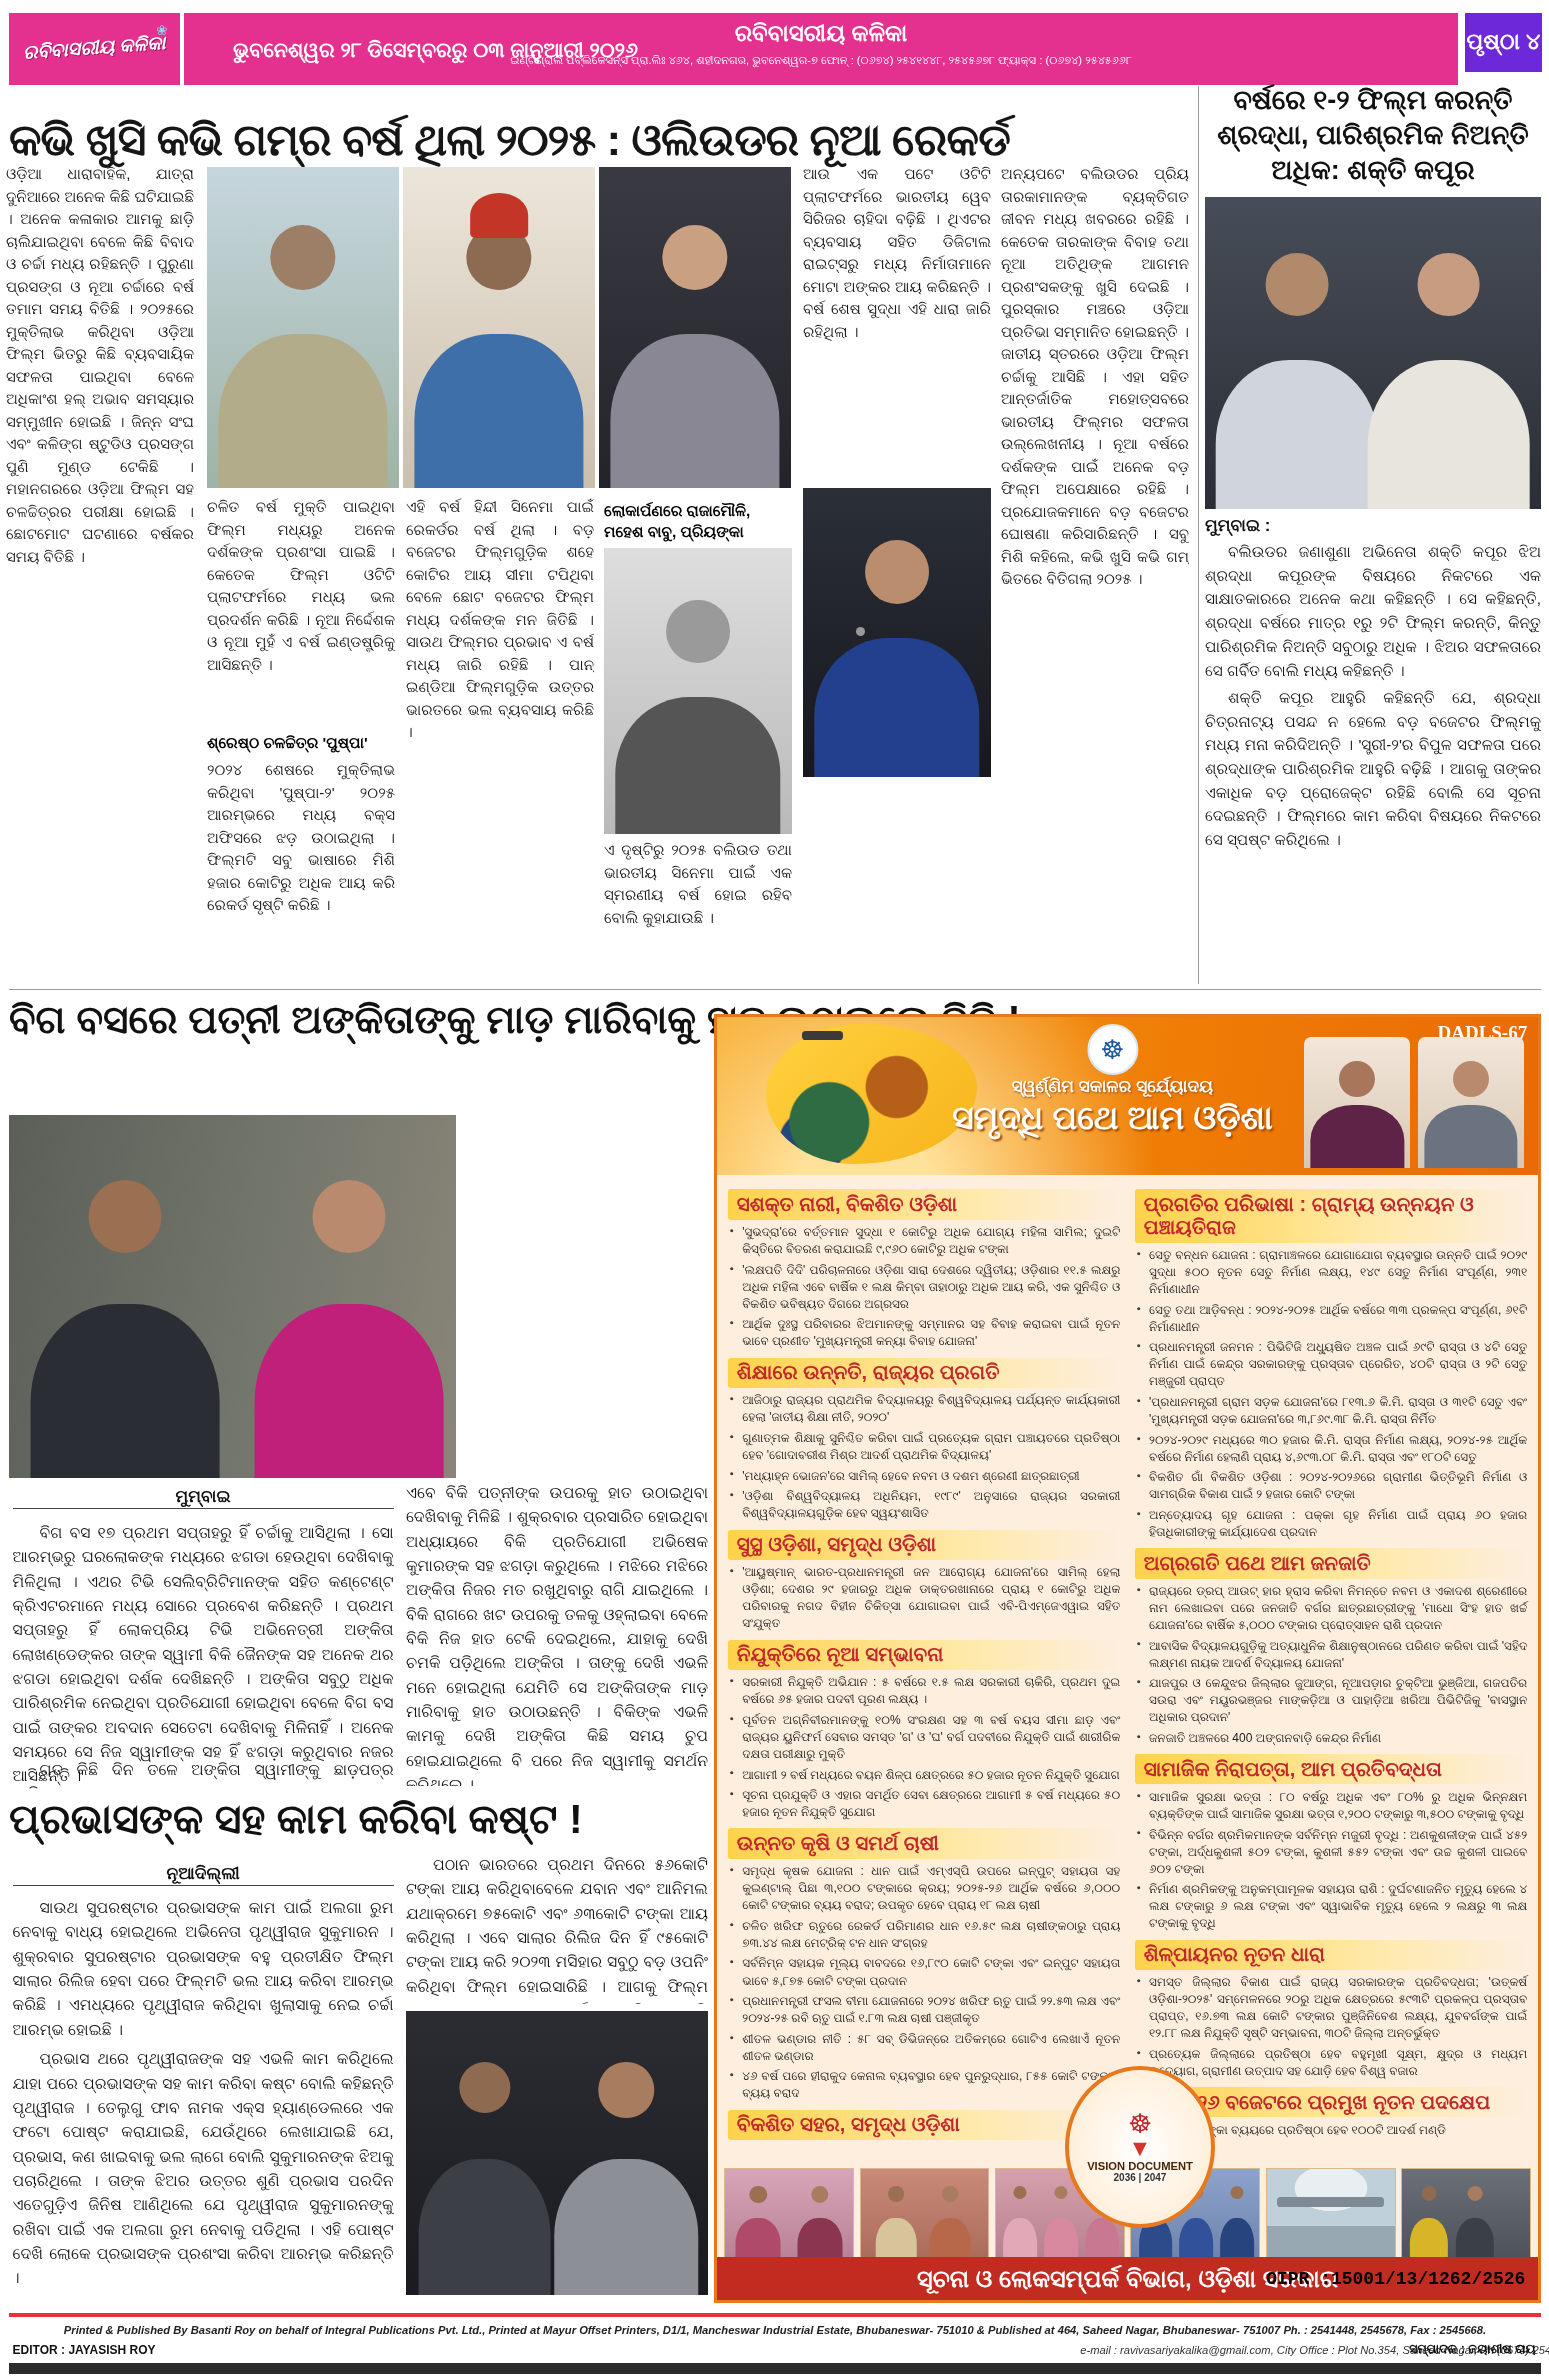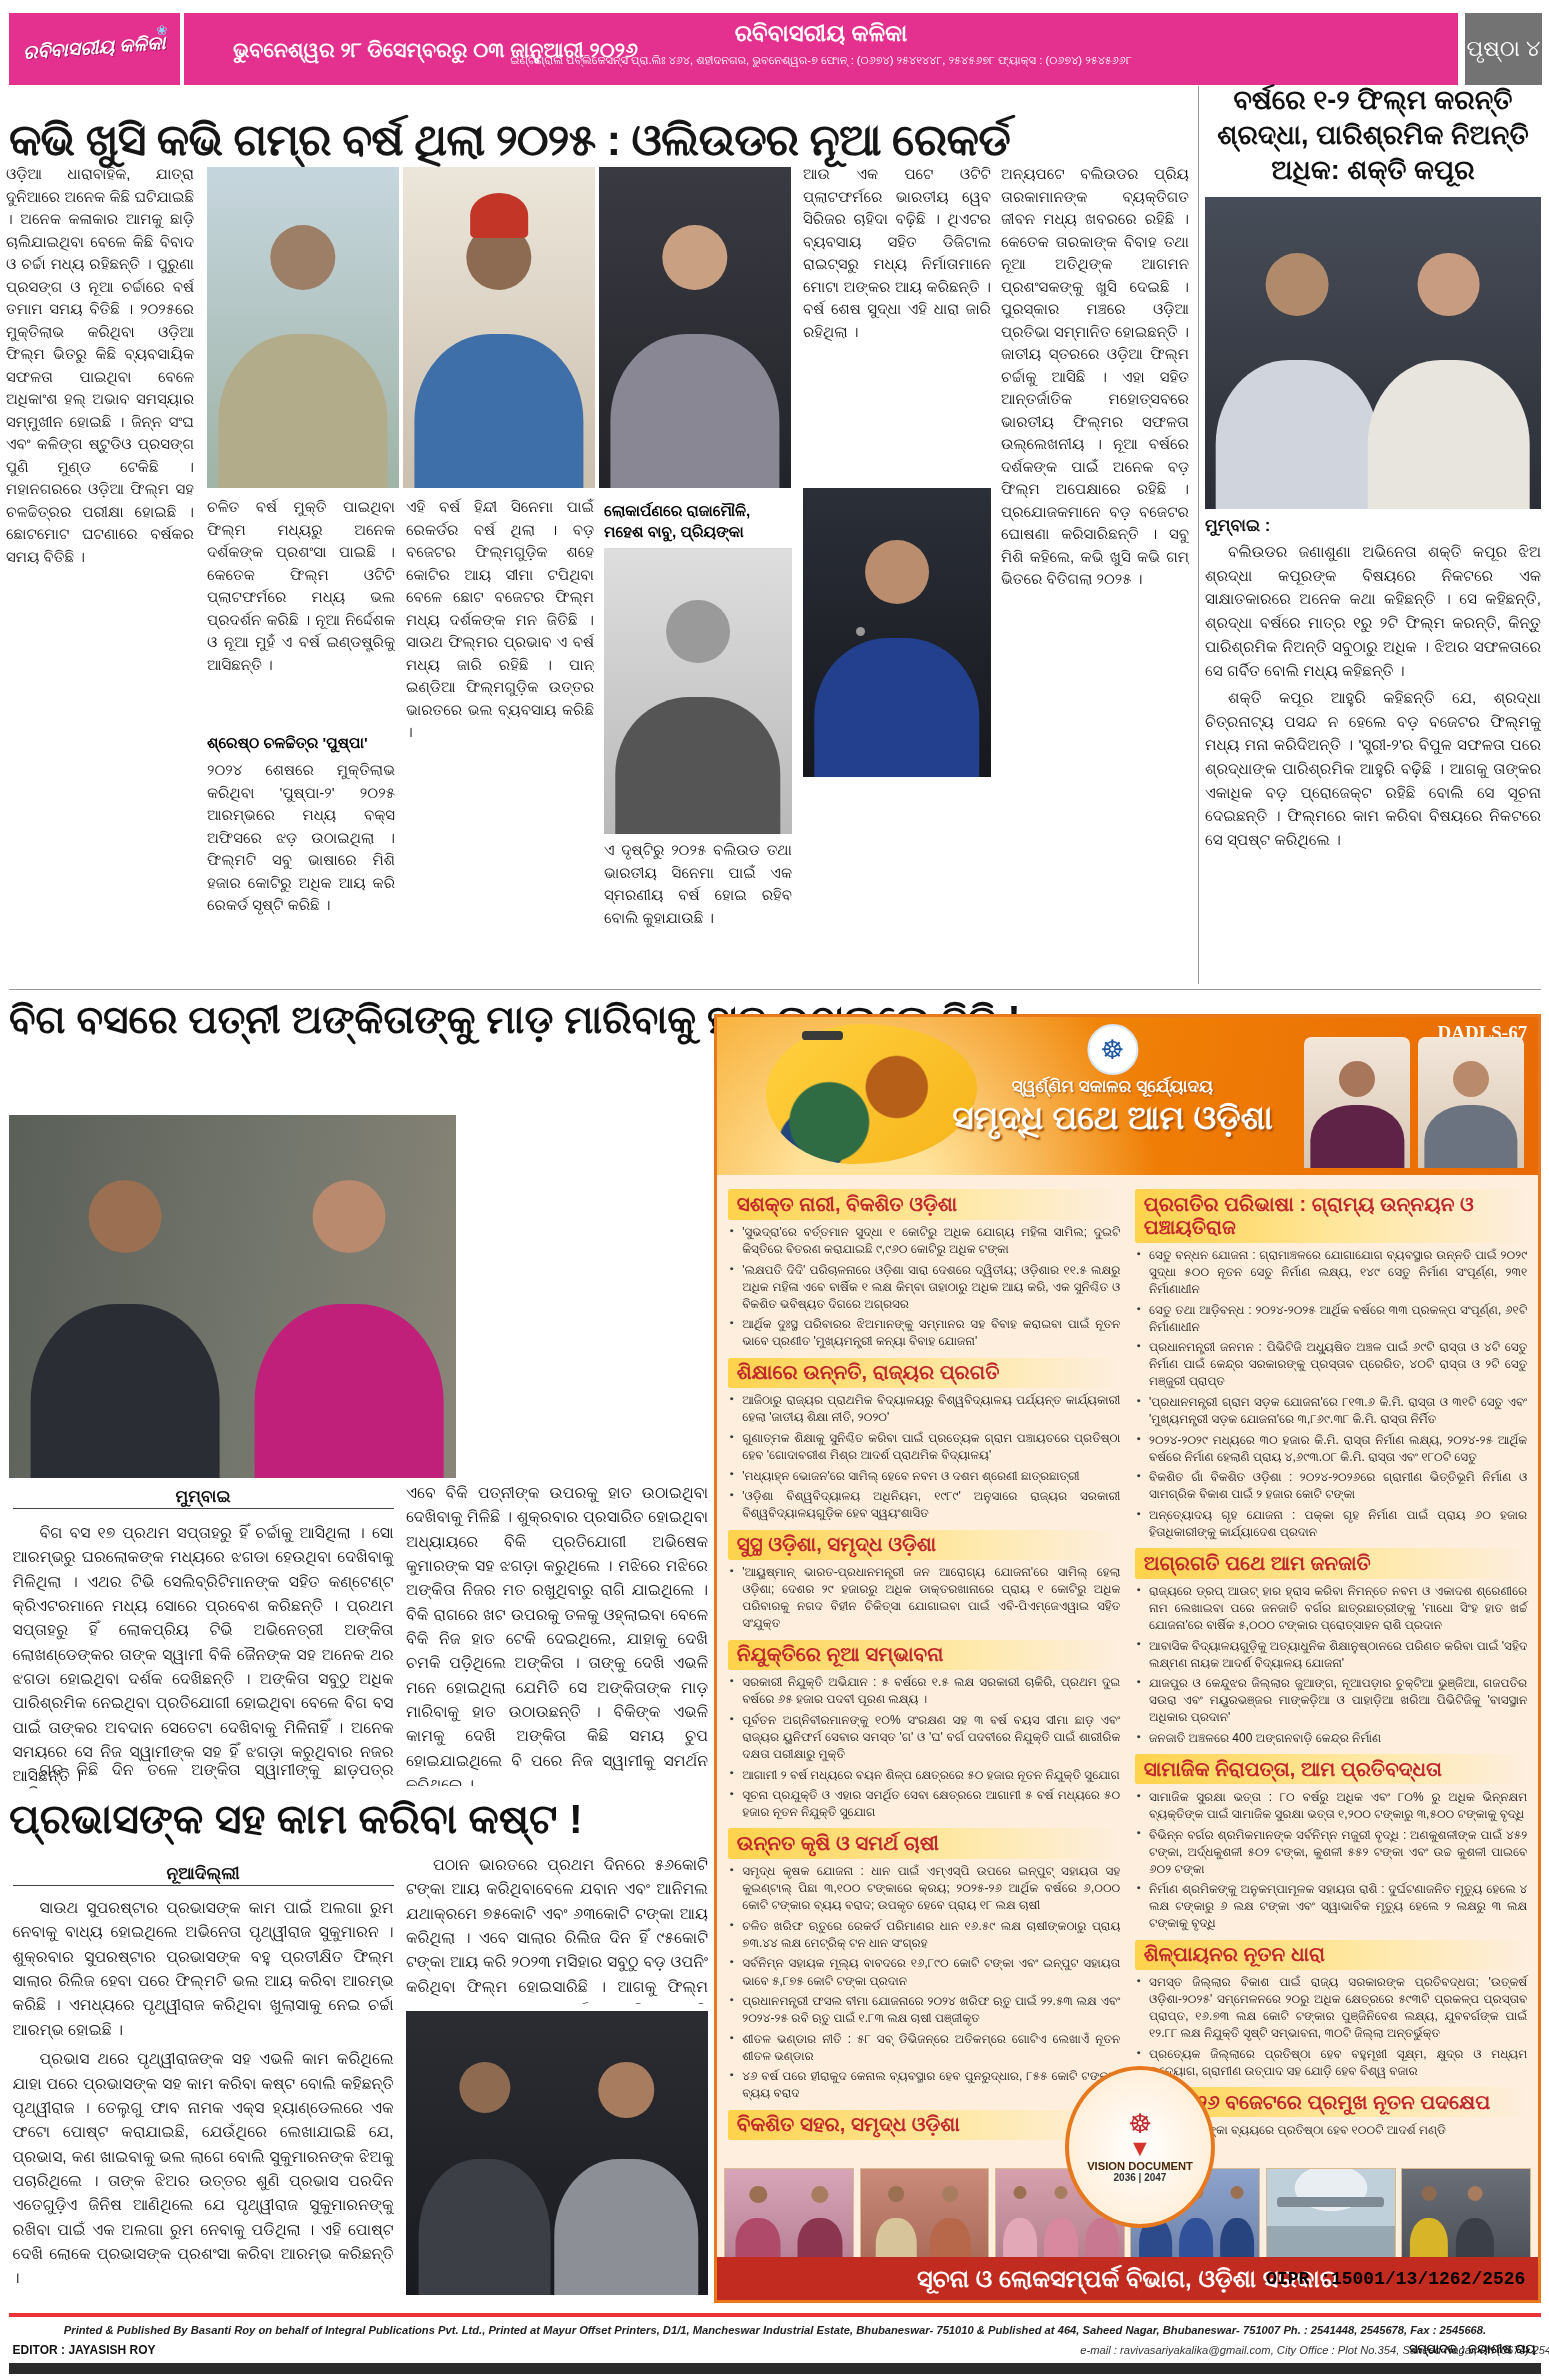--- a/index.html
+++ b/index.html
@@ -8,22 +8,22 @@
   
   .logo-box{position:absolute;left:9px;top:12.6px;width:171px;height:72px;background:#e4318f;
             display:flex;align-items:center;justify-content:center;}
   .logo-text{color:#fff;font-style:italic;font-weight:bold;font-size:19px;text-align:center;line-height:1.1;
              text-shadow:0.9px 0.9px 0 #9c1060;transform:rotate(-4deg);}
   .logo-flower{position:absolute;right:12.6px;top:9px;color:#8fd4f0;font-size:13.5px;}
   .head-bar{position:absolute;left:184px;top:12.6px;width:1274px;height:72px;background:#e4318f;}
   .head-date{position:absolute;left:49px;top:25px;color:#fff;font-weight:bold;font-size:20.7px;}
   .head-title{position:absolute;left:50%;transform:translateX(-50%);top:7.2px;color:#fff;font-weight:bold;font-size:23px;white-space:nowrap;}
   .head-addr{position:absolute;left:50%;transform:translateX(-50%);top:41px;color:#fff;font-size:11.2px;white-space:nowrap;}
-  .page-no{position:absolute;left:1465px;top:12.6px;width:77px;height:72px;background:#737373;color:#fff;
-           font-weight:normal;font-size:22.4px;display:flex;align-items:center;justify-content:center;}
+  .page-no{position:absolute;left:1465px;top:12.6px;width:77px;height:59px;background:#6d28d9;color:#fff;
+           font-weight:bold;font-size:22.4px;display:flex;align-items:center;justify-content:center;}
   
   .main-headline{position:absolute;left:9px;top:86px;width:1185px;font-weight:bold;font-size:44px;
                  white-space:nowrap;color:#161616;letter-spacing:-0.9px;}
   .coltext{font-size:15px;line-height:1.5;text-align:justify;color:#141414;overflow:hidden;}
   .subhead{font-weight:bold;font-size:15.3px;line-height:1.35;margin:5.4px 0;color:#000;}
   .byline{font-weight:bold;font-size:17px;text-align:center;padding:3.6px 0 1.8px;}
   .byline-rule{border-bottom:1.3px solid #444;margin-bottom:5.4px;}
   .bodytext{font-size:15.7px;line-height:1.55;text-align:justify;color:#141414;overflow:hidden;}
   .vdiv{position:absolute;left:1198px;top:86px;height:898px;border-left:0.9px solid #9a9a9a;}
   .hrule{position:absolute;left:9px;width:1532px;border-top:0.9px solid #9a9a9a;}

